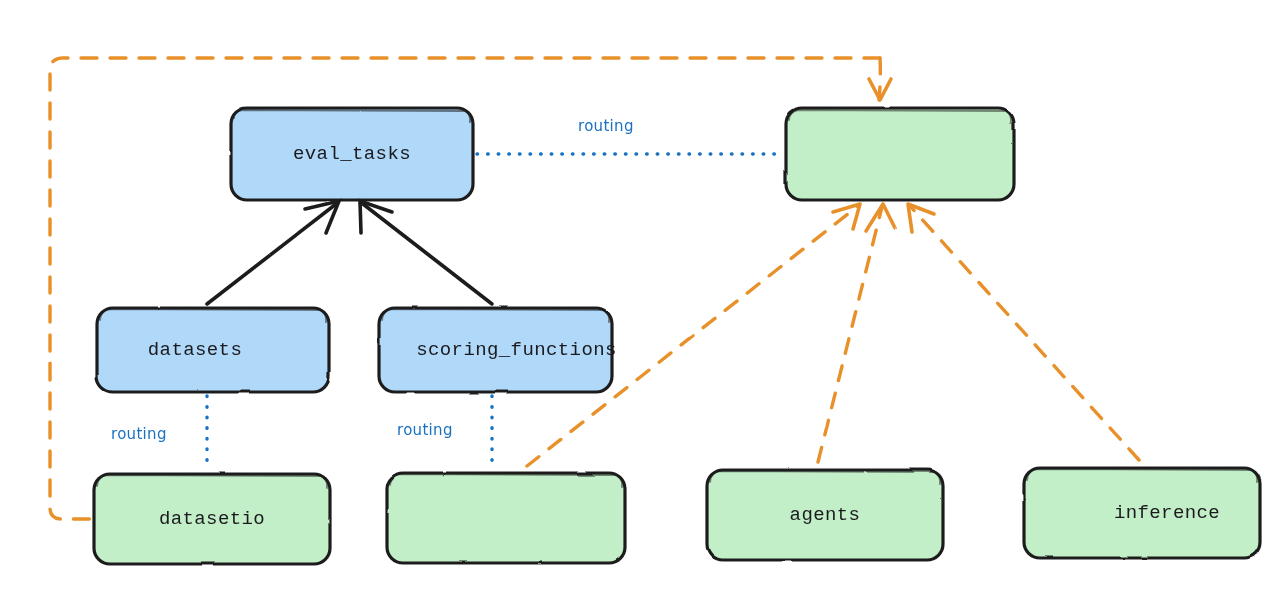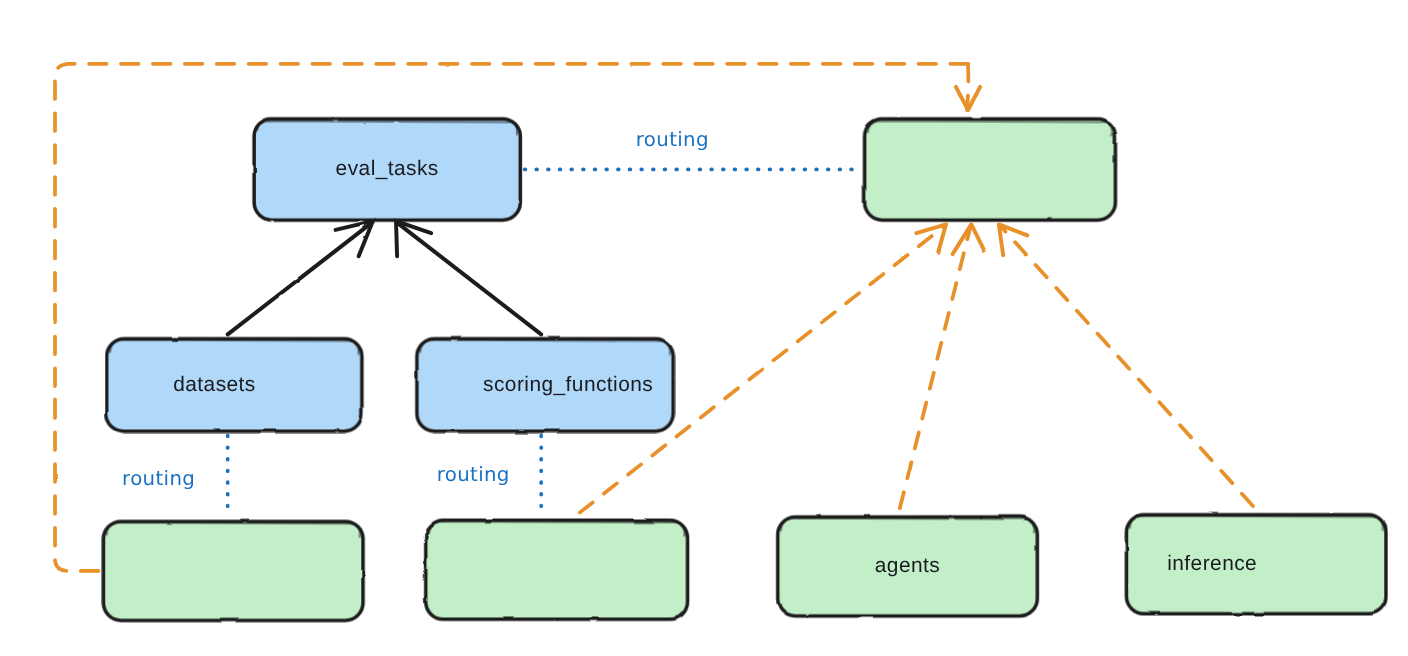--- a/index.html
+++ b/index.html
@@ -22,31 +22,31 @@
     left: 0;
     top: 0;
     width: 1280px;
     height: 596px;
   }
   .node-label {
     position: absolute;
     display: flex;
     align-items: center;
     justify-content: center;
-    font-family: Liberation Sans, sans-serif;
+    font-family: Liberation Mono, monospace;
     font-size: 19px;
     color: #1b1b1f;
     letter-spacing: 0.4px;
     pointer-events: none;
     white-space: nowrap;
   }
   .edge-label {
     position: absolute;
     font-family: "DejaVu Sans", sans-serif;
-    font-size: 18px;
+    font-size: 15px;
     color: #1971c2;
     letter-spacing: 0.3px;
     white-space: nowrap;
   }
 </style>
 </head>
 <body>
 
 <div id="canvas">
 
@@ -149,24 +149,27 @@
 
   <div class="node-label" style="left:231px; top:108px; width:242px; height:92px;">
     <span>eval_tasks</span>
   </div>
   <div class="node-label" style="left:97px; top:308px; width:196px; height:84px;">
     <span>datasets</span>
   </div>
   <div class="node-label" style="left:379px; top:308px; width:275px; height:84px;">
     <span>scoring_functions</span>
   </div>
+  <div class="node-label" style="left:94px; top:474px; width:236px; height:90px;">
+    <span>datasetio</span>
+  </div>
   <div class="node-label" style="left:707px; top:470px; width:236px; height:90px;">
     <span>agents</span>
   </div>
-  <div class="node-label" style="left:1008px; top:468px; width:188px; height:90px;align-items:center;">
+  <div class="node-label" style="left:1073px; top:468px; width:188px; height:90px;align-items:center;">
     <span>inference</span>
   </div>
 
   <div class="edge-label" style="left:578px; top:117px;">routing</div>
   <div class="edge-label" style="left:111px; top:425px;">routing</div>
   <div class="edge-label" style="left:397px; top:421px;">routing</div>
 
 </div>
 
 </body></html>

